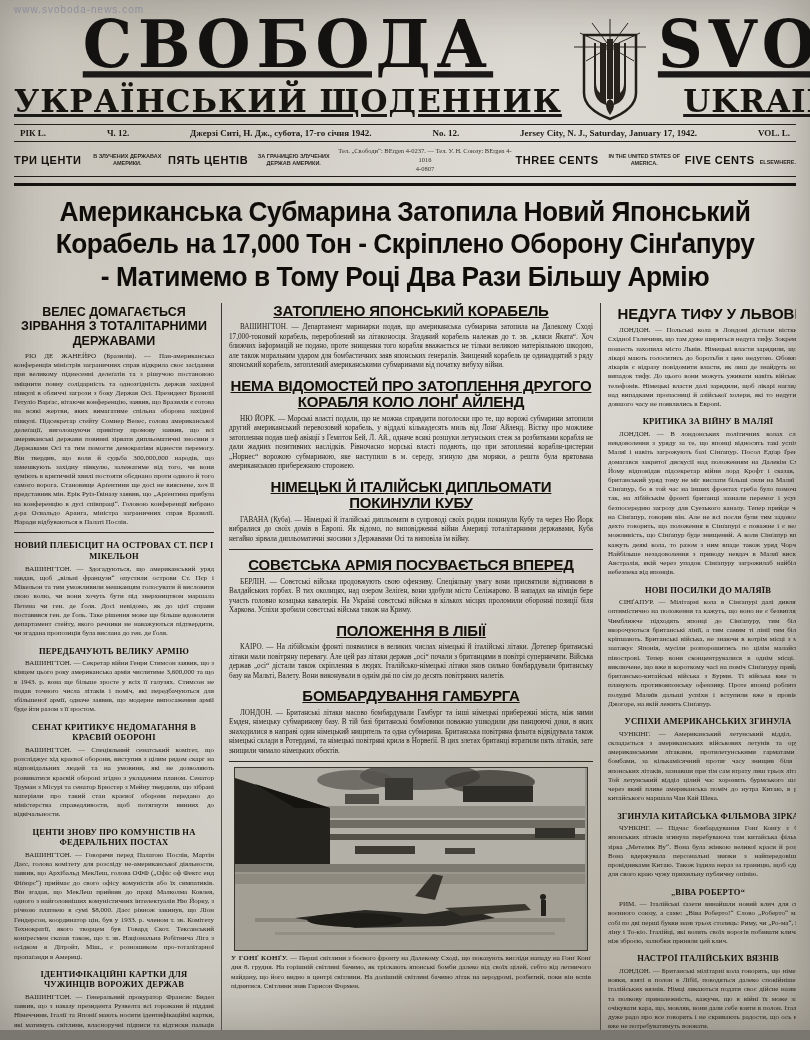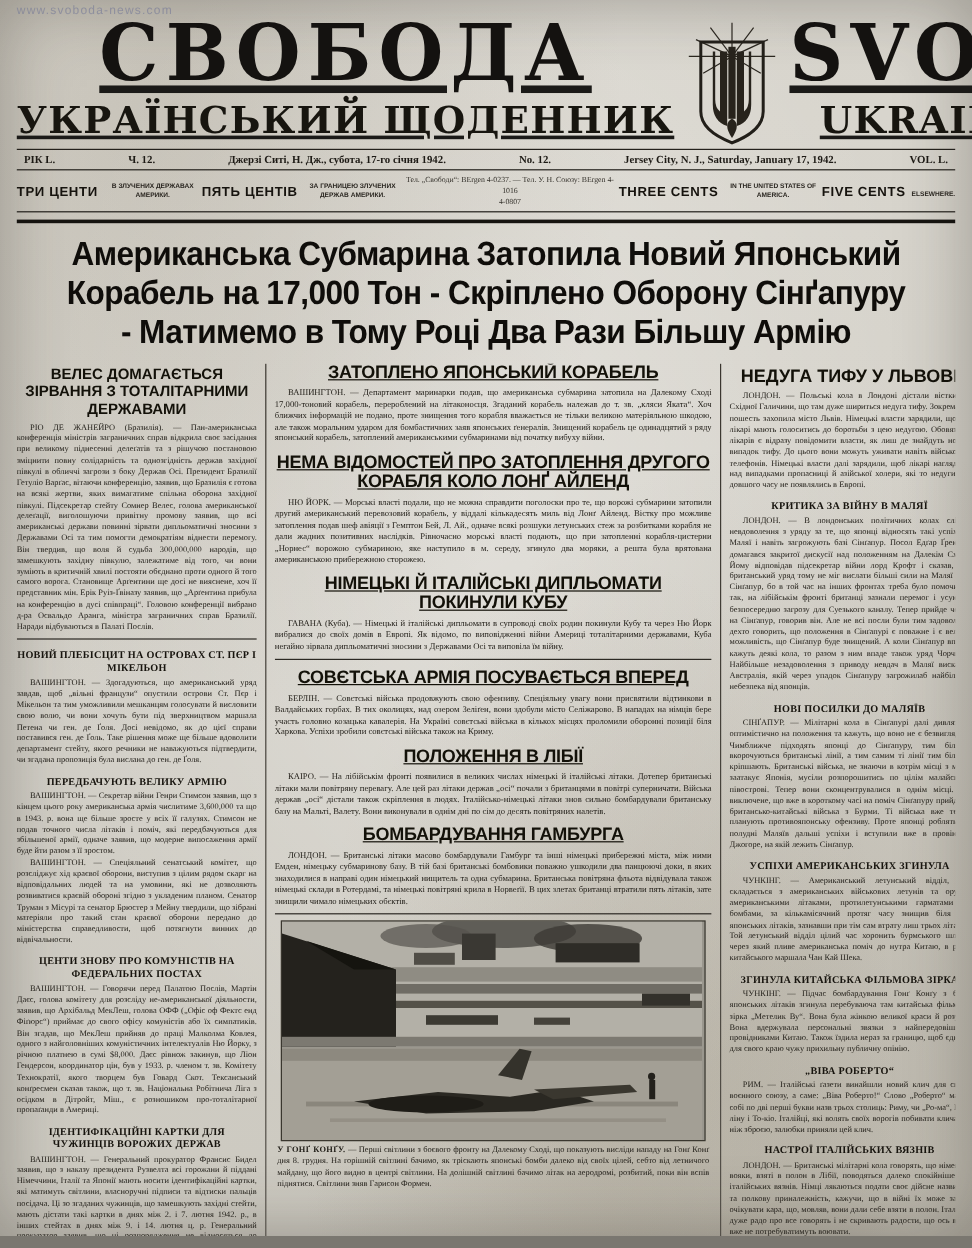--- a/index.html
+++ b/index.html
@@ -142,20 +142,21 @@
         <div class="hr"></div>
         <article>
           <h3 class="head-sm">НОВИЙ ПЛЕБІСЦИТ НА ОСТРОВАХ СТ. ПЄР І МІКЕЛЬОН</h3>
           <p class="body">ВАШИНГТОН. — Здогадуються, що американський уряд завдав, щоб „вільні французи“ опустили острови Ст. Пєр і Мікельон та тим уможливили мешканцям голосувати й висловити свою волю, чи вони хочуть бути під зверхництвом маршала Петена чи ген. де Ґоля. Досі невідомо, як до цієї справи поставився ген. де Ґоль. Таке рішення може ще більше вдоволити департамент стейту, якого речники не наважуються підтвердити, чи згадана пропозиція була вислана до ген. де Ґоля.</p>
         </article>
         <article>
           <h3 class="head-sm">ПЕРЕДБАЧУЮТЬ ВЕЛИКУ АРМІЮ</h3>
           <p class="body">ВАШИНГТОН. — Секретар війни Генри Стимсон заявив, що з кінцем цього року американська армія числитиме 3,600,000 та що в 1943. р. вона ще більше зросте у всіх її галузях. Стимсон не подав точного числа літаків і поміч, які передбачуються для збільшеної армії, одначе заявив, що модерне випосаження армії буде йти разом з її зростом.</p>
         </article>
         <article>
+          <h3 class="head-sm">СЕНАТ КРИТИКУЄ НЕДОМАГАННЯ В КРАЄВІЙ ОБОРОНІ</h3>
           <p class="body">ВАШИНГТОН. — Спеціяльний сенатський комітет, що розсліджує хід краєвої оборони, виступив з цілим рядом скарг на відповідальних людей та на умовини, які не дозволяють розвиватися краєвій обороні згідно з укладеним планом. Сенатор Труман з Місурі та сенатор Брюстер з Мейну твердили, що зібрані матеріяли про такий стан краєвої оборони передано до міністерства справедливости, щоб потягнути винних до відвічальности.</p>
         </article>
         <article>
           <h3 class="head-sm">ЦЕНТИ ЗНОВУ ПРО КОМУНІСТІВ НА ФЕДЕРАЛЬНИХ ПОСТАХ</h3>
           <p class="body">ВАШИНГТОН. — Говорячи перед Палатою Послів, Мартін Даєс, голова комітету для розсліду не-американської діяльности, заявив, що Архібальд МекЛеш, голова ОФФ („Офіс оф Фектс енд Фіґюрс“) приймає до свого офісу комуністів або їх симпатиків. Він згадав, що МекЛеш прийняв до праці Малколма Ковлея, одного з найголовніших комуністичних інтелектуалів Ню Йорку, з річною платнею в сумі $8,000. Даєс рівнож закинув, що Ліон Гендерсон, координатор цін, був у 1933. р. членом т. зв. Комітету Технократії, якого творцем був Говард Скот. Тексанський конґресмен сказав також, що т. зв. Національна Робітнича Ліга з осідком в Дітройт, Міш., є розношиком про-тоталітарної пропаґанди в Америці.</p>
         </article>
         <article>
           <h3 class="head-sm">ІДЕНТИФІКАЦІЙНІ КАРТКИ ДЛЯ ЧУЖИНЦІВ ВОРОЖИХ ДЕРЖАВ</h3>
           <p class="body">ВАШИНГТОН. — Генеральний прокуратор Франсис Бидел заявив, що з наказу президента Рузвелта всі горожани й піддані Німеччини, Італії та Японії мають носити ідентифікаційні картки, які матимуть світлини, власноручні підписи та відтиски пальців посідача. Ці зо згаданих чужинців, що замешкують західні стейти, мають дістати такі картки в днях між 2. і 7. лютня 1942. р., в інших стейтах в днях між 9. і 14. лютня ц. р. Генеральний прокуратор заявив, що ці розпорядження не відносяться до громадян держав-союзників з Німеччиною, як, прим. Румунії, Мадярщини та Болгарії. На днях ухвалено в Конґресі закон про відбір американського горожанства тим особам, які визнаватимуть вірність якійсь іншій державі.</p>
         </article>

